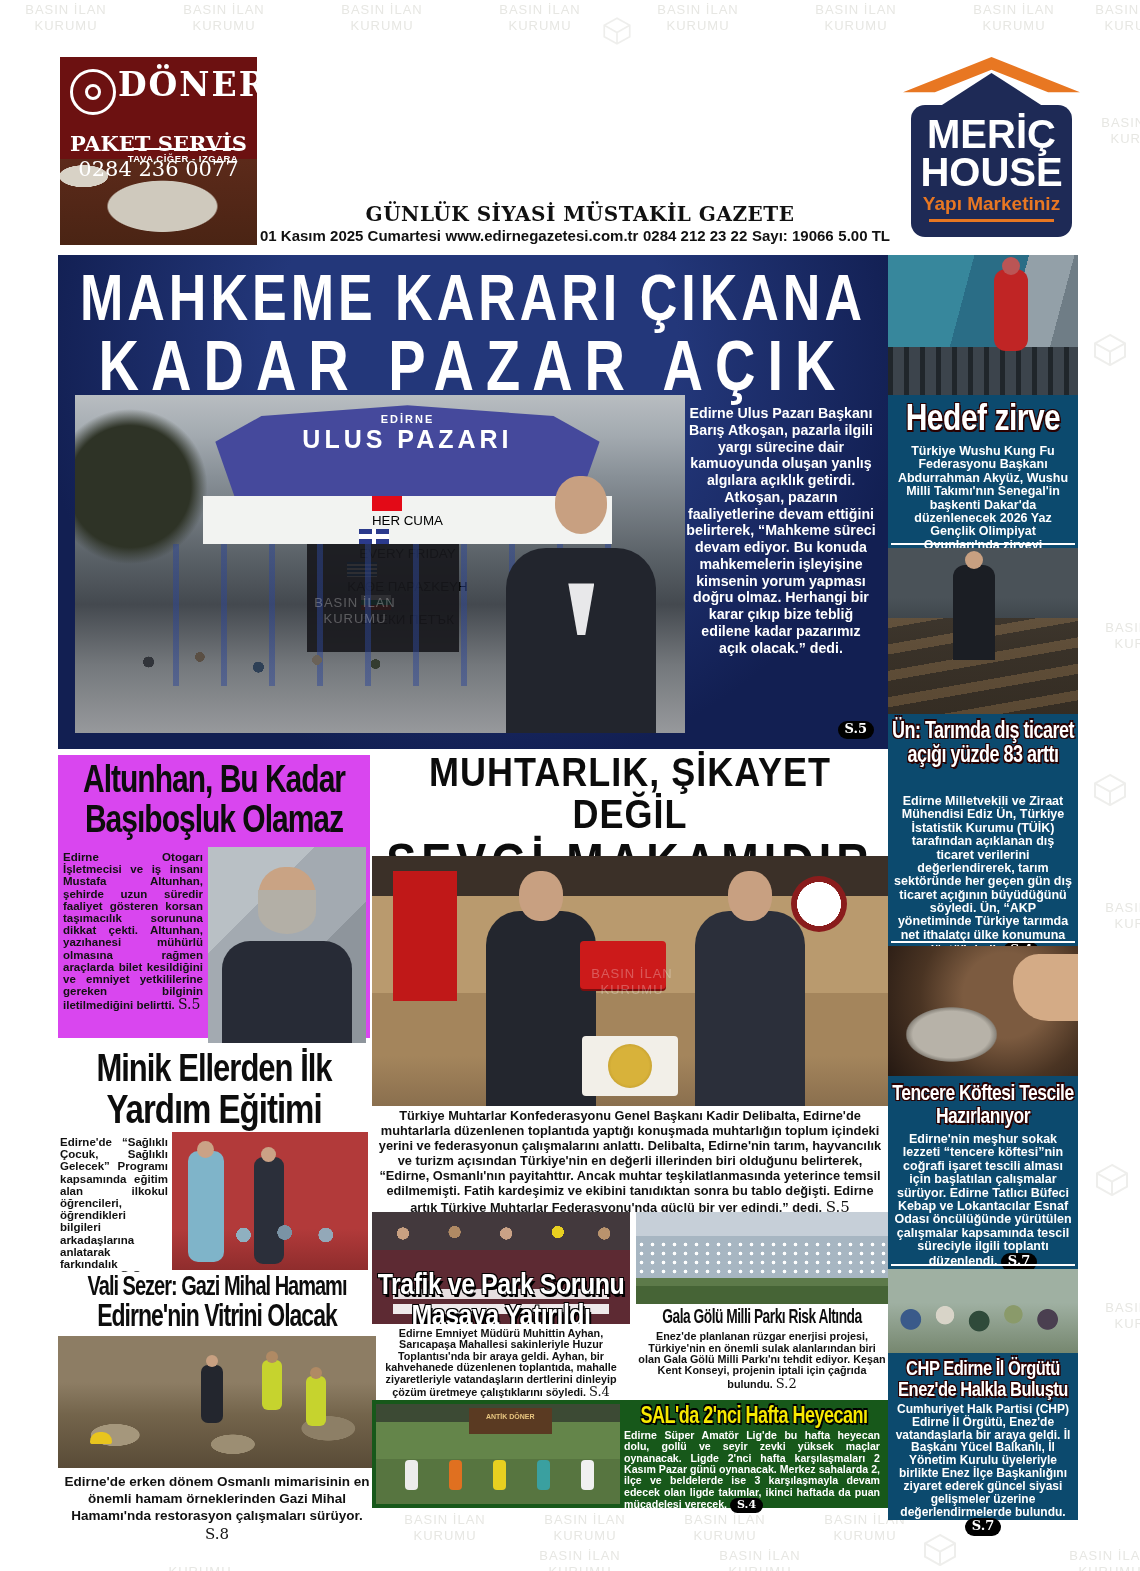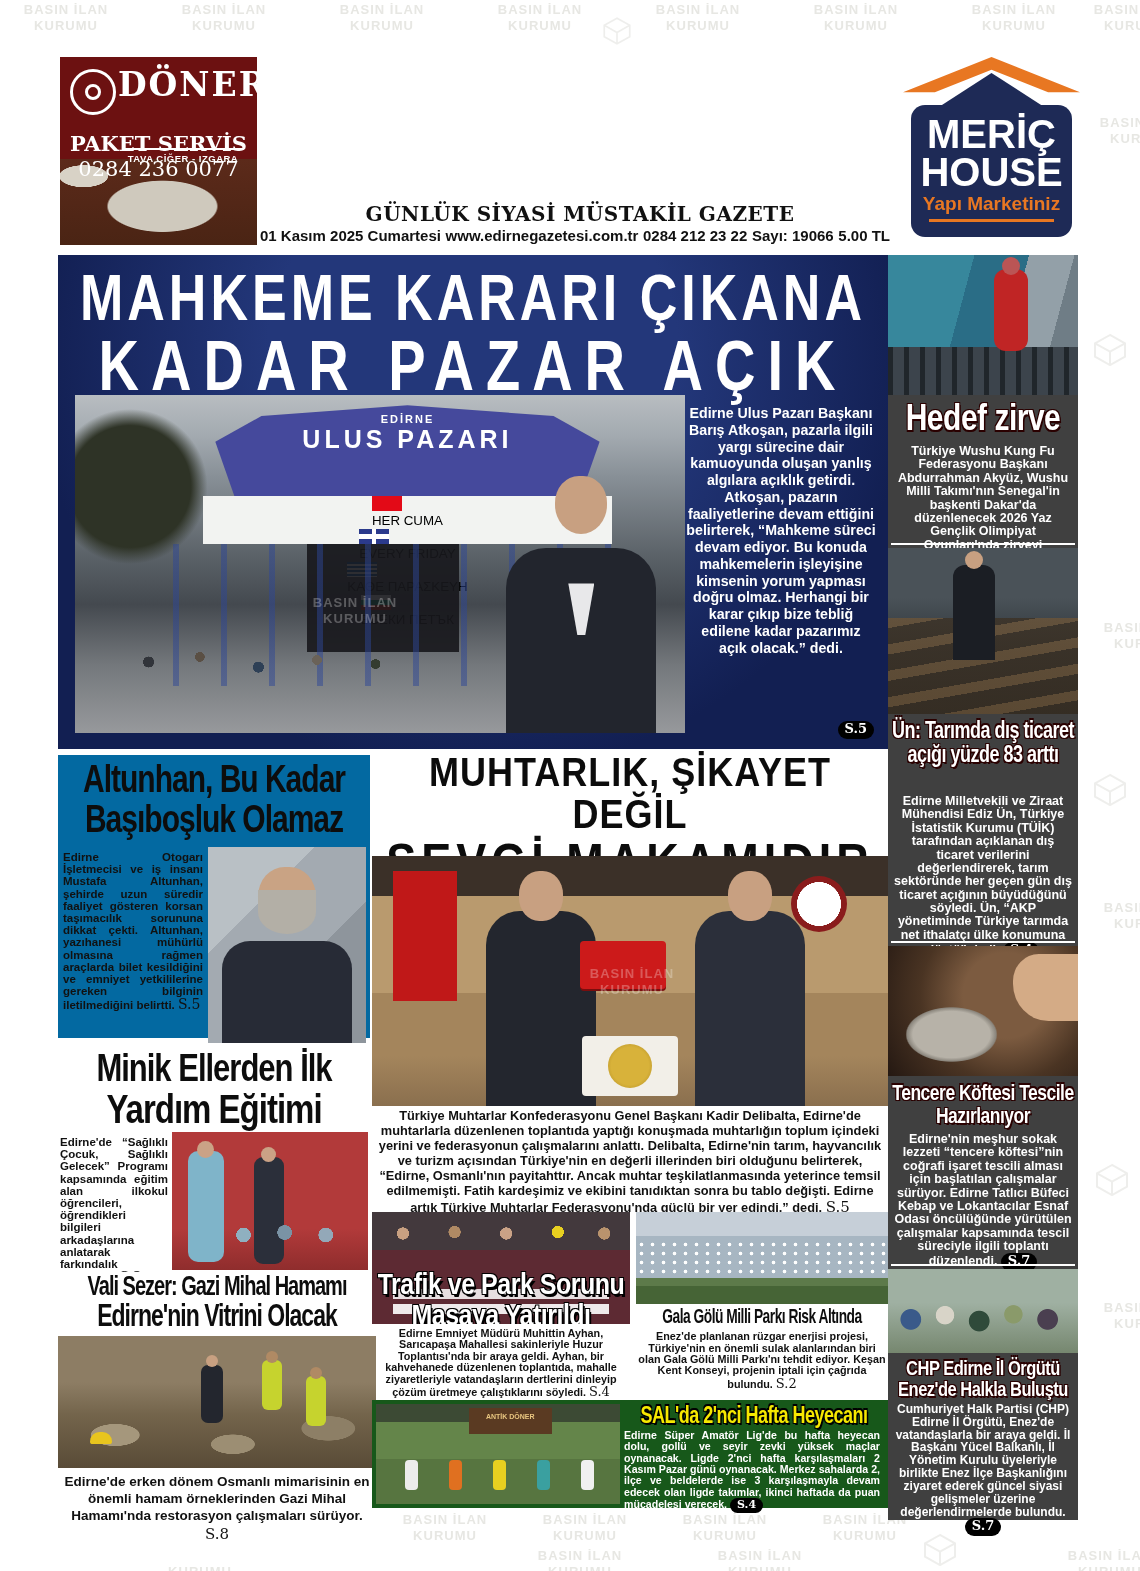--- a/index.html
+++ b/index.html
@@ -1,20 +1,20 @@
 <!DOCTYPE html>
 <html><head>
 <meta charset="utf-8">
 <style>
   html,body{margin:0;padding:0;background:#888;}
   .page{position:relative;width:1140px;height:1571px;background:#ffffff;overflow:hidden;
         font-family:"Liberation Sans",sans-serif;margin:0 auto;}
   .abs{position:absolute;}
   
-  .wm{position:absolute;width:120px;text-align:center;color:#e7e7e3;font-weight:bold;
+  .wm{position:absolute;width:120px;text-align:center;color:#e7e7e3;font-weight:normal;
       font-size:13px;line-height:1.25;letter-spacing:1px;}
   .wm.light{color:rgba(255,255,255,.28);}
   .cube{position:absolute;opacity:.55;}
   
   .selvi{left:60px;top:57px;width:197px;height:188px;background:#6c1111;color:#fff;overflow:hidden;}
   .selvi-photo{position:absolute;left:0;bottom:0;width:100%;height:46%;
       background:radial-gradient(ellipse 90px 42px at 52% 55%,#cfc9bd 0 60%,rgba(0,0,0,0) 62%),
                  radial-gradient(ellipse 60px 26px at 52% 52%,#8a5c33 0 60%,rgba(0,0,0,0) 62%),
                  radial-gradient(ellipse 40px 18px at 12% 20%,#d8d2c6 0 60%,rgba(0,0,0,0) 62%),
                  linear-gradient(180deg,#5c2a1a,#4a2414);}
@@ -87,21 +87,21 @@
   .suit-man{position:absolute;right:2%;bottom:0;width:30%;height:76%;}
   .suit-man .head{position:absolute;left:50%;top:0;width:52px;height:58px;margin-left:-26px;
       background:#c8a081;border-radius:46% 46% 50% 50%;}
   .suit-man .body{position:absolute;left:50%;bottom:0;width:150px;height:72%;margin-left:-75px;
       background:#22252d;border-radius:40px 40px 0 0;}
   .suit-man .shirt{position:absolute;left:50%;bottom:38%;width:26px;height:52px;margin-left:-13px;
       background:#e8e8ea;clip-path:polygon(0 0,100% 0,65% 100%,35% 100%);}
   .tree-dark{position:absolute;left:-4%;top:4%;width:26%;height:46%;border-radius:50%;
       background:radial-gradient(circle,#2e3326 0 55%,rgba(46,51,38,0) 70%);}
   
-  .rail{left:888px;top:255px;width:190px;height:1265px;background:#404040;color:#fff;}
+  .rail{left:888px;top:255px;width:190px;height:1265px;background:#0c4a6e;color:#fff;}
   .rail-title{position:absolute;left:0;width:100%;text-align:center;font-weight:900;
       line-height:1.03;letter-spacing:-.5px;color:#fff;
       text-shadow:1.5px 1.5px 0 #2a0000,-1px -1px 0 #2a0000,1px -1px 0 #2a0000,-1px 1px 0 #2a0000;}
   .rail-body{position:absolute;left:0;width:100%;box-sizing:border-box;padding:0 5px;
       font-size:12.5px;font-weight:bold;line-height:1.07;text-align:center;}
   .rail-div{position:absolute;left:3px;right:3px;border-top:2px solid #fff;}
   .ph-wushu{background:linear-gradient(105deg,#37879c 0 38%,#2a6d86 38% 62%,#93a0a8 62% 82%,#6f7d86 82% 100%);}
   .ph-wushu .fence{position:absolute;left:0;bottom:0;width:100%;height:34%;
       background:repeating-linear-gradient(90deg,#20262b 0 5px,#3c444c 5px 16px);}
   .ph-wushu .red-fig{position:absolute;left:56%;top:10%;width:34px;height:82px;background:#c02525;
@@ -120,21 +120,21 @@
       background:radial-gradient(ellipse,#b7b2a8 0 52%,#8a857c 60%,rgba(0,0,0,0) 62%);}
   .ph-food .hand{position:absolute;right:0;top:6%;width:34%;height:52%;background:#d4ab86;
       border-radius:40% 0 0 55%;}
   .ph-crowd{background:radial-gradient(circle 18px at 12% 60%,#3a5a8a 0 55%,transparent 60%),
       radial-gradient(circle 16px at 30% 55%,#d8d4c8 0 55%,transparent 60%),
       radial-gradient(circle 18px at 48% 62%,#2f4a3a 0 55%,transparent 60%),
       radial-gradient(circle 16px at 66% 54%,#8a9a6a 0 55%,transparent 60%),
       radial-gradient(circle 18px at 84% 60%,#4a3f50 0 55%,transparent 60%),
       linear-gradient(180deg,#9fb0a2 0 40%,#76876f 100%);}
   
-  .altunhan{left:58px;top:755px;width:312px;height:283px;background:#0369a1;}
+  .altunhan{left:58px;top:755px;width:312px;height:283px;background:#d946ef;}
   .blk-title{position:absolute;left:0;width:100%;text-align:center;font-weight:900;color:#0d0d0d;
       line-height:1.02;letter-spacing:-1px;white-space:nowrap;}
   .blk-body{position:absolute;font-weight:bold;color:#111;text-align:justify;}
   .ph-altunhan{background:linear-gradient(135deg,#b9c0c5 0 30%,#a3aab1 30% 60%,#8e959c 60% 100%);}
   .ph-altunhan .head{position:absolute;left:50%;top:10%;width:58px;height:64px;margin-left:-29px;
       background:#c9a384;border-radius:46%;}
   .ph-altunhan .beard{position:absolute;left:50%;top:22%;width:58px;height:44px;margin-left:-29px;
       background:#b3afa6;border-radius:0 0 50% 50%;}
   .ph-altunhan .body{position:absolute;left:50%;bottom:0;width:130px;height:52%;margin-left:-65px;
       background:#272b36;border-radius:28px 28px 0 0;}

